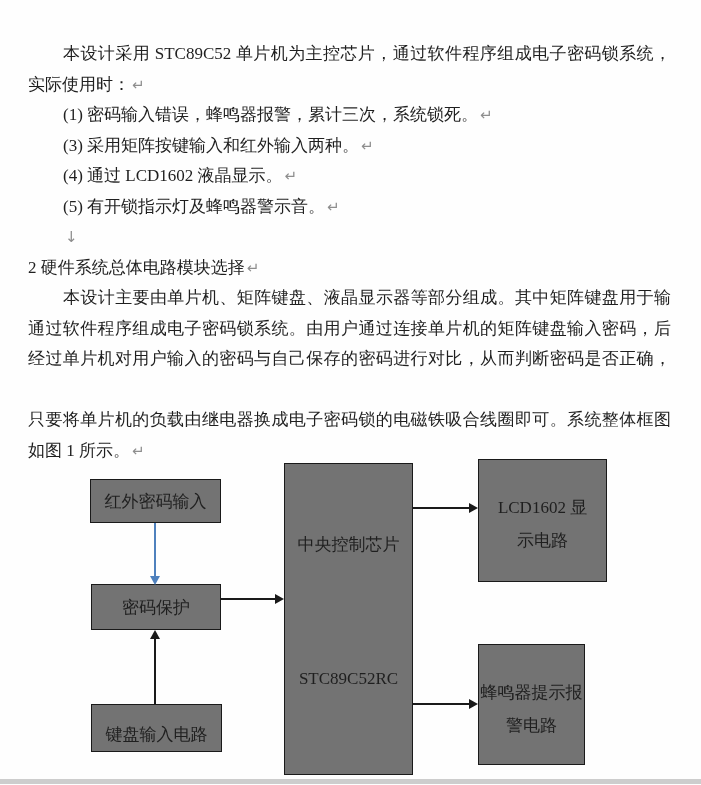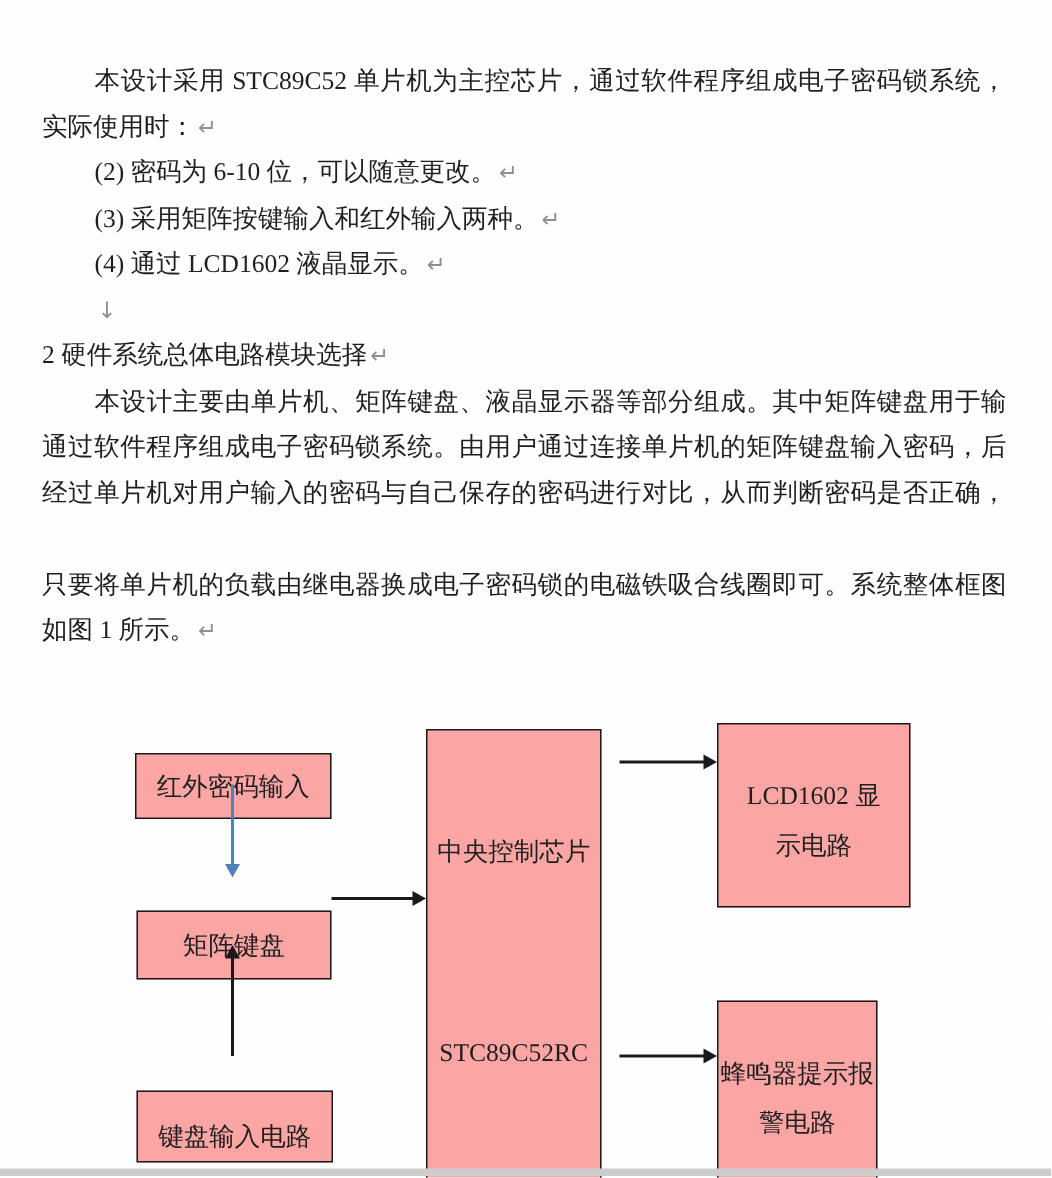--- a/index.html
+++ b/index.html
@@ -30,30 +30,29 @@
     font-family:"DejaVu Sans",sans-serif;
     font-size:15px;
     padding-left:2px;
   }
 
   
   .diagram{position:absolute;left:0;top:0;width:701px;height:785px;pointer-events:none;}
   .dbox{
     position:absolute;
     border:1.5px solid var(--line-black,#1a1a1a);
-    background:#fca5a5;
+    background:#737373;
     display:flex;flex-direction:column;align-items:center;justify-content:center;
     font-size:17px;line-height:33px;text-align:center;
     box-sizing:border-box;
-    margin-top:23px;
   }
   .box-infrared{left:90px;top:479px;width:131px;height:44px;}
   .box-protect{left:91px;top:584px;width:130px;height:46px;}
   .box-keyboard{left:91px;top:704px;width:131px;height:48px;justify-content:flex-end;}
-  .box-central{left:284px;top:463px;width:117px;height:312px;display:block;}
+  .box-central{left:284px;top:463px;width:129px;height:312px;display:block;}
   .box-lcd{left:478px;top:459px;width:129px;height:123px;padding-top:6px;}
   .box-buzzer{left:478px;top:644px;width:107px;height:121px;padding-top:8px;}
   .central-line{position:absolute;left:0;width:100%;text-align:center;line-height:30px;}
   .central-line1{top:66px;}
   .central-line2{top:200px;}
 
   
   .shaft-v{position:absolute;width:2px;background:var(--line-black,#1a1a1a);}
   .shaft-h{position:absolute;height:2px;background:var(--line-black,#1a1a1a);}
   .head{position:absolute;width:0;height:0;}
@@ -70,40 +69,41 @@
   }
 </style>
 </head>
 <body>
 
 <div class="page">
 
   <div class="doc">
     <div class="line indent fill"><span>本设计采用 STC89C52 单片机为主控芯片，通过软件程序组成电子密码锁系统，</span><span class="pmark"></span></div>
     <div class="line"><span>实际使用时：</span><span class="pmark">↵</span></div>
-    <div class="line indent"><span>(2) 密码为 6-10 位，可以随意更改。</span><span class="pmark">↵</span></div>
+    <div class="line indent"><span>(1) 密码输入错误，蜂鸣器报警，累计三次，系统锁死。</span><span class="pmark">↵</span></div>
     <div class="line indent"><span>(3) 采用矩阵按键输入和红外输入两种。</span><span class="pmark">↵</span></div>
     <div class="line indent"><span>(4) 通过 LCD1602 液晶显示。</span><span class="pmark">↵</span></div>
+    <div class="line indent"><span>(5) 有开锁指示灯及蜂鸣器警示音。</span><span class="pmark">↵</span></div>
     <div class="line indent"><span></span><span class="pmark">↓</span></div>
     <div class="line"><span>2 硬件系统总体电路模块选择</span><span class="pmark">↵</span></div>
     <div class="line indent fill"><span>本设计主要由单片机、矩阵键盘、液晶显示器等部分组成。其中矩阵键盘用于输</span><span class="pmark"></span></div>
     <div class="line fill"><span>通过软件程序组成电子密码锁系统。由用户通过连接单片机的矩阵键盘输入密码，后</span><span class="pmark"></span></div>
     <div class="line fill"><span>经过单片机对用户输入的密码与自己保存的密码进行对比，从而判断密码是否正确，</span><span class="pmark"></span></div>
     <div class="line fill"><span class="pmark"></span></div>
     <div class="line fill"><span>只要将单片机的负载由继电器换成电子密码锁的电磁铁吸合线圈即可。系统整体框图</span><span class="pmark"></span></div>
     <div class="line"><span>如图 1 所示。</span><span class="pmark">↵</span></div>
   </div>
 
   <div class="diagram">
 
     <div class="dbox box-infrared">
       <span>红外密码输入</span>
     </div>
     <div class="dbox box-protect">
-      <span>矩阵键盘</span>
+      <span>密码保护</span>
     </div>
     <div class="dbox box-keyboard">
       <span>键盘输入电路</span>
     </div>
     <div class="dbox box-central">
       <div class="central-line central-line1">中央控制芯片</div>
       <div class="central-line central-line2">STC89C52RC</div>
     </div>
     <div class="dbox box-lcd">
       <span>LCD1602 显</span>

